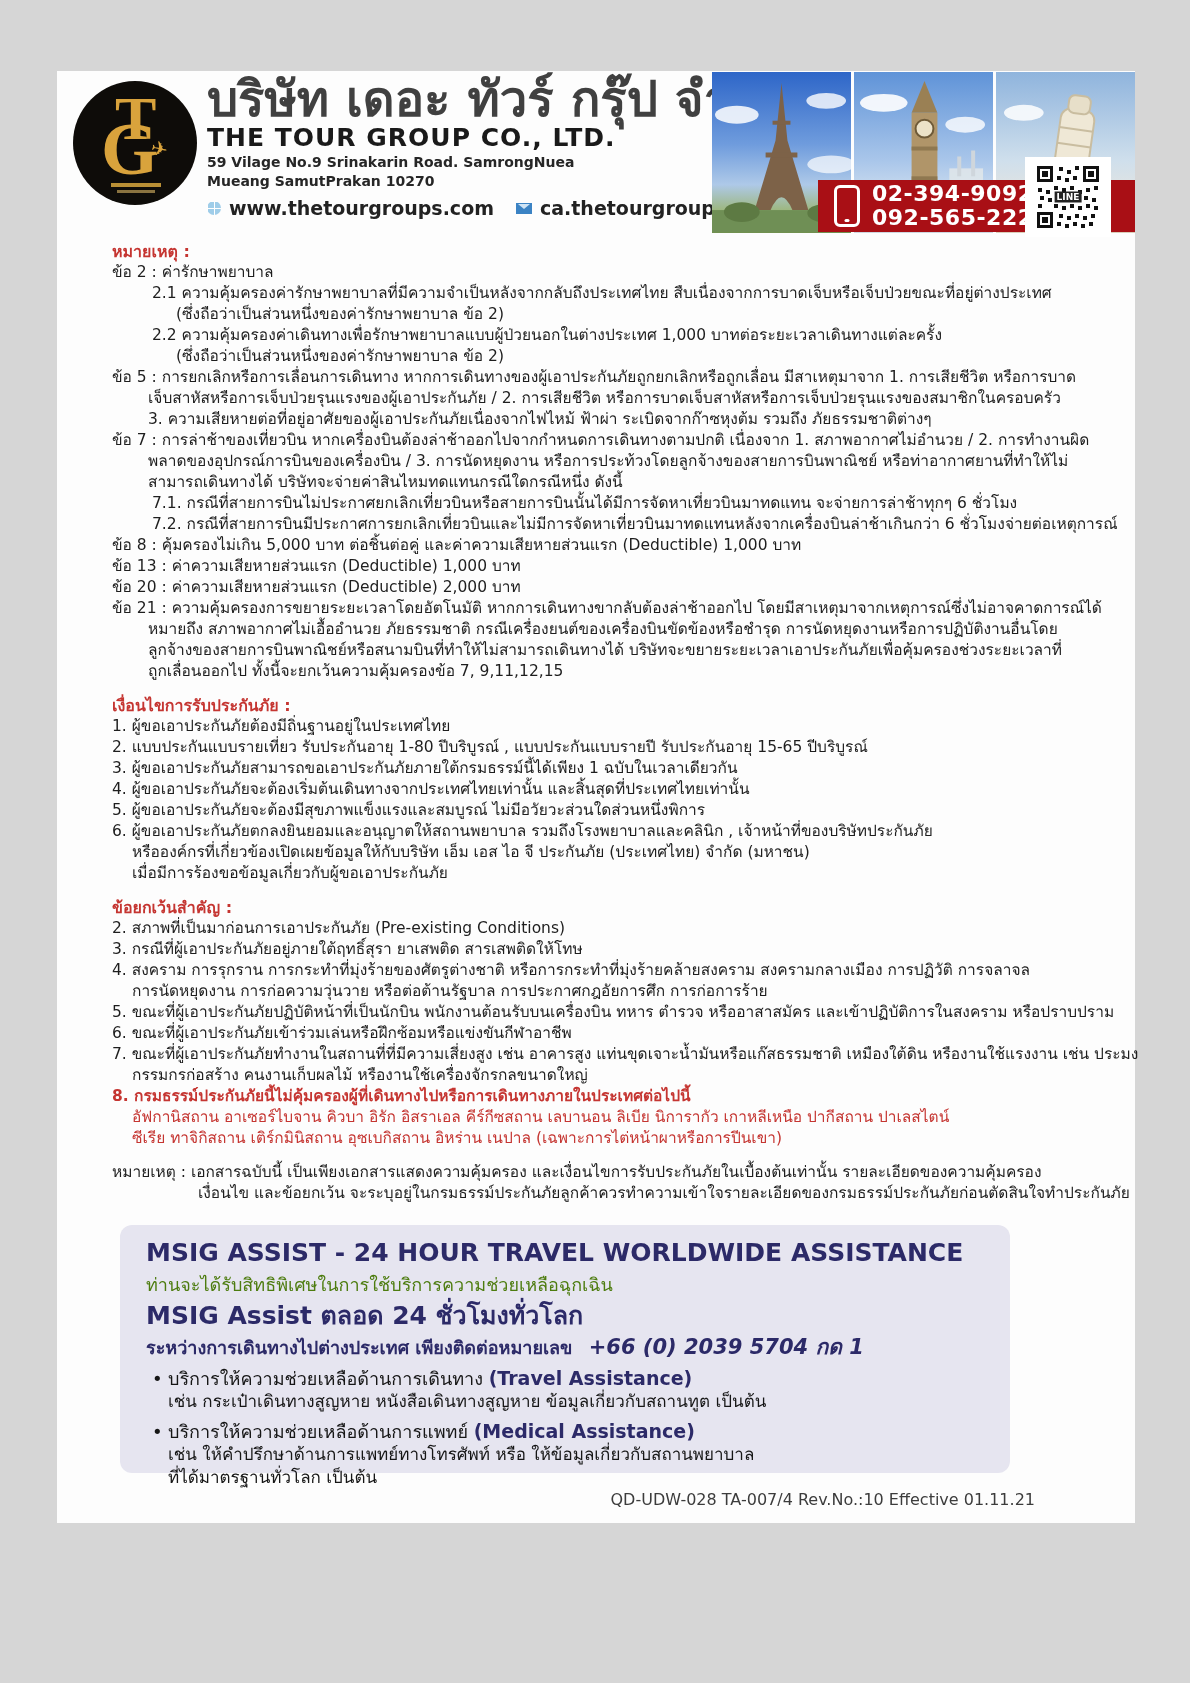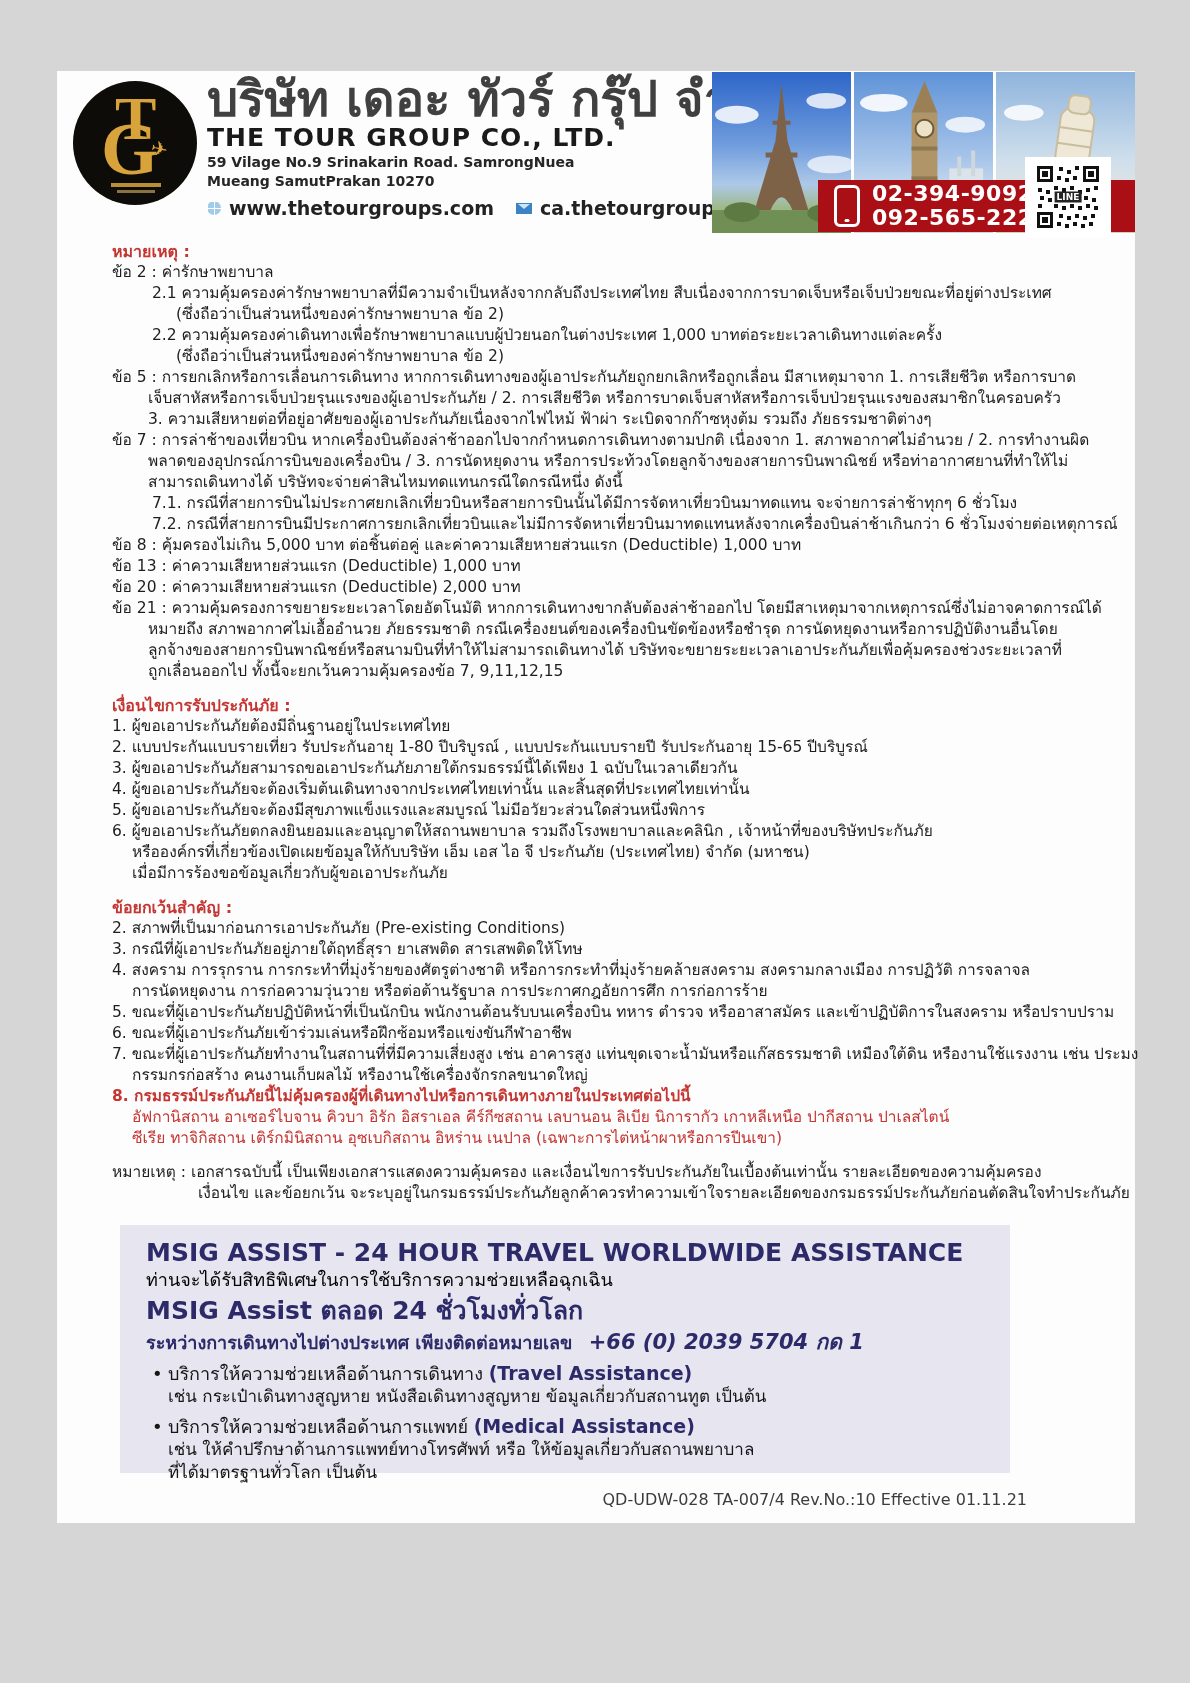--- a/index.html
+++ b/index.html
@@ -52,32 +52,32 @@
   .ind-0{padding-left:0;}
   .ind-1{padding-left:20px;}
   .ind-2{padding-left:36px;}
   .ind-3{padding-left:40px;}
   .ind-4{padding-left:64px;}
   .ind-5{padding-left:86px;}
   .c-red{color:#c53531;}
   .bold{font-weight:bold;}
 
   
-  .msig{position:absolute;left:63px;top:1154px;width:890px;height:248px;background:#e6e5f0;box-sizing:border-box;padding:13px 0 0 26px;}
+  .msig{position:absolute;left:63px;top:1154px;width:890px;height:248px;background:#e6e5f0;box-sizing:border-box;padding:13px 0 0 26px;border-radius:12px;}
   .msig .title{color:#2c2a68;font-weight:bold;font-size:25px;line-height:30px;}
-  .msig .sub{font-size:18px;color:#000000;line-height:24px;}
+  .msig .sub{font-size:18px;color:#4d7c0f;margin-top:5px;line-height:24px;}
   .msig .headline{color:#2c2a68;font-weight:bold;font-size:25px;margin-top:4px;line-height:30px;}
   .msig .contact{color:#2c2a68;font-weight:bold;font-size:18px;margin-top:4px;line-height:24px;}
   .msig .contact .num{font-style:italic;font-size:21px;margin-left:10px;text-align:right;}
   .msig .bullet{margin-top:7px;font-size:18px;line-height:23px;padding-left:22px;position:relative;color:#161616;}
   .msig .bullet::before{content:"•";position:absolute;left:6px;}
   .msig .bullet .en{color:#2c2a68;font-weight:bold;font-size:19px;}
   .msig .detail{font-size:17px;line-height:23px;padding-left:22px;color:#161616;}
 
-  .doccode{position:absolute;right:108px;top:1419px;font-size:16px;color:#3c3c3c;}
+  .doccode{position:absolute;right:100px;top:1419px;font-size:16px;color:#3c3c3c;}
 </style>
 </head>
 <body>
 
 <div class="canvas">
   <div class="page">
 
     <div class="logo">
       <span class="mono-t">T</span>
       <span class="mono-g">G</span>

